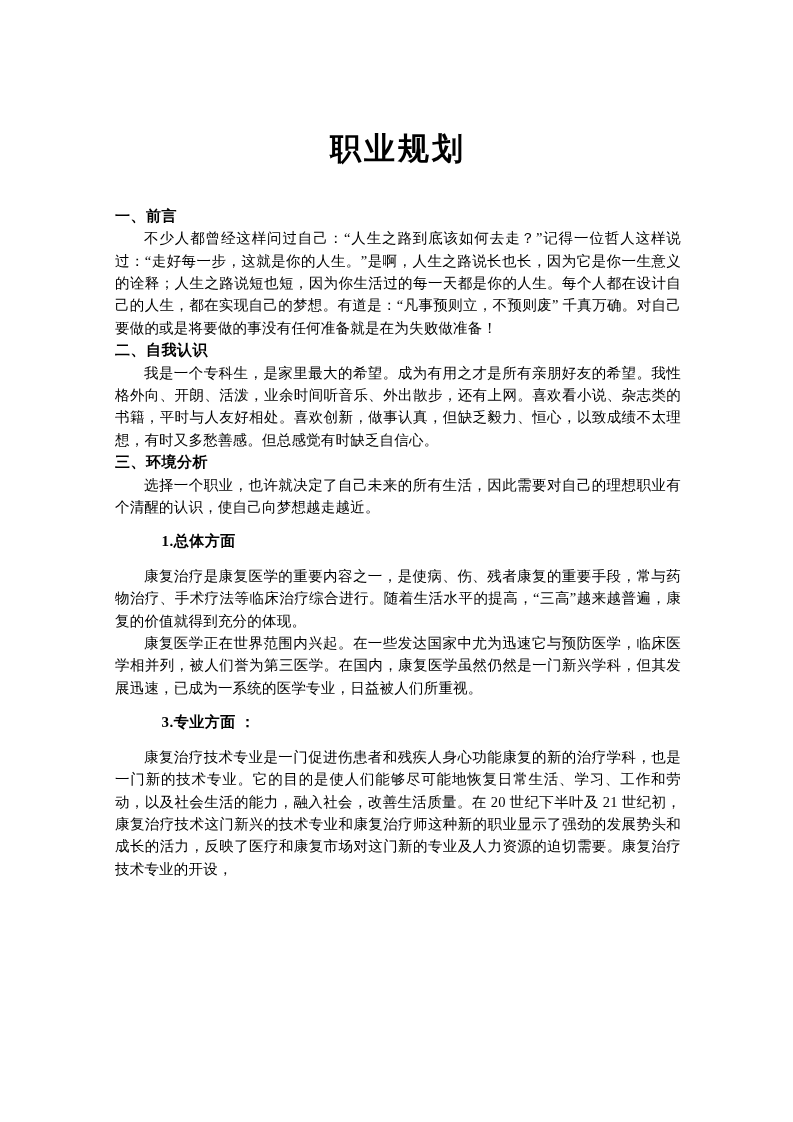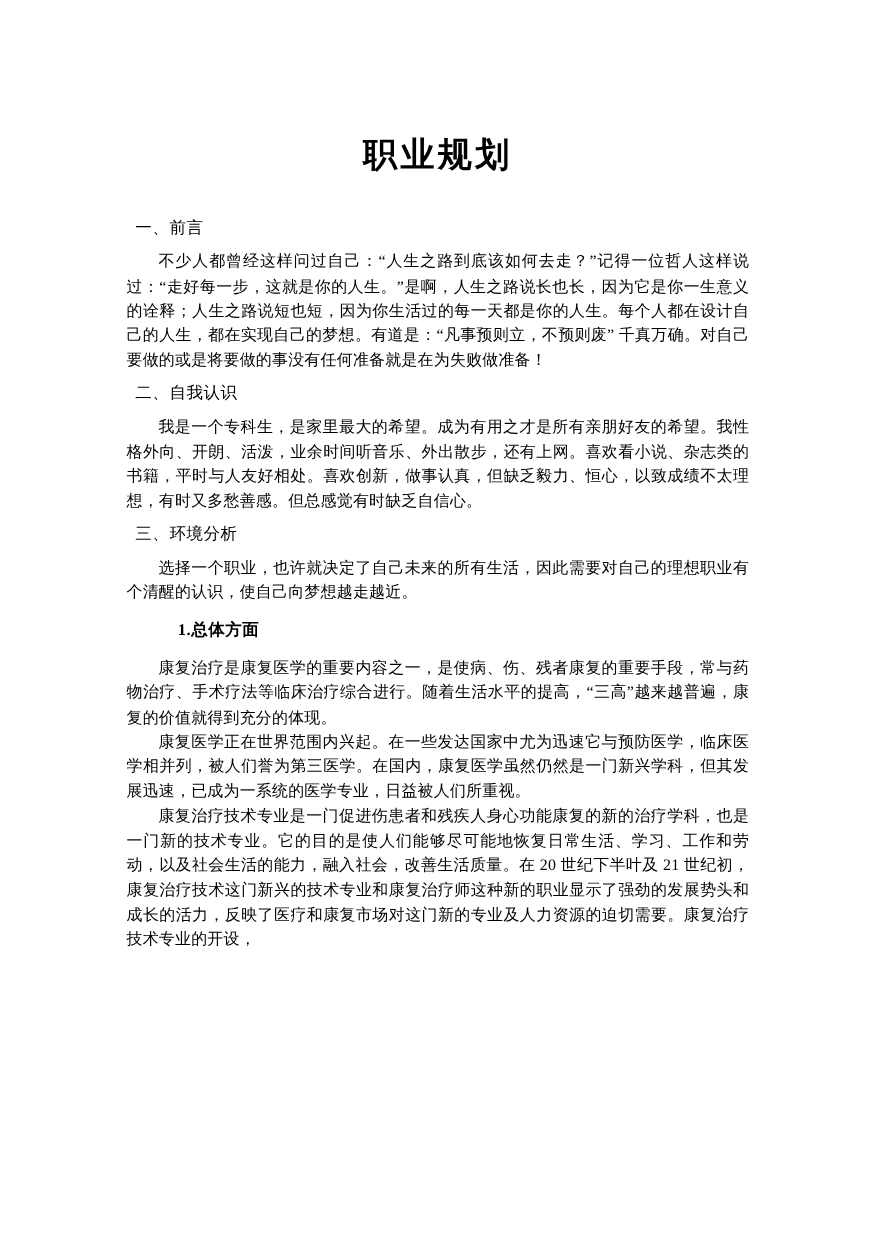--- a/index.html
+++ b/index.html
@@ -14,31 +14,31 @@
     background: #ffffff;
     color: #000000;
     font-family: "Liberation Serif", "DejaVu Serif", serif;
     overflow: hidden;
     box-sizing: border-box;
   }
   .content {
     padding: 118px 112px 0 115px;
   }
   .doc-title {
-    margin: 4px 0 36px 0;
+    margin: 12px 0 36px 0;
     text-align: center;
     font-size: 31px;
     font-weight: bold;
     letter-spacing: 3px;
     line-height: 1.25;
   }
   .sec-heading {
-    margin: 8px;
+    margin: 0;
     font-size: 15px;
-    font-weight: normal;
+    font-weight: bold;
     line-height: 22.4px;
     letter-spacing: 0.5px;
   }
   .para {
     margin: 0;
     font-size: 14.5px;
     line-height: 22.4px;
     text-align: justify;
     text-indent: 2em;
     letter-spacing: 0.2px;
@@ -70,17 +70,18 @@
     <p class="para">我是一个专科生，是家里最大的希望。成为有用之才是所有亲朋好友的希望。我性格外向、开朗、活泼，业余时间听音乐、外出散步，还有上网。喜欢看小说、杂志类的书籍，平时与人友好相处。喜欢创新，做事认真，但缺乏毅力、恒心，以致成绩不太理想，有时又多愁善感。但总感觉有时缺乏自信心。</p>
 
     <h2 class="sec-heading">三、环境分析</h2>
     <p class="para">选择一个职业，也许就决定了自己未来的所有生活，因此需要对自己的理想职业有个清醒的认识，使自己向梦想越走越近。</p>
 
     <h3 class="sub-heading">1.总体方面</h3>
     <p class="para">康复治疗是康复医学的重要内容之一，是使病、伤、残者康复的重要手段，常与药物治疗、手术疗法等临床治疗综合进行。随着生活水平的提高，“三高”越来越普遍，康复的价值就得到充分的体现。</p>
 
     <p class="para">康复医学正在世界范围内兴起。在一些发达国家中尤为迅速它与预防医学，临床医学相并列，被人们誉为第三医学。在国内，康复医学虽然仍然是一门新兴学科，但其发展迅速，已成为一系统的医学专业，日益被人们所重视。</p>
 
+    <h3 class="sub-heading">3.专业方面 ：</h3>
     <p class="para">康复治疗技术专业是一门促进伤患者和残疾人身心功能康复的新的治疗学科，也是一门新的技术专业。它的目的是使人们能够尽可能地恢复日常生活、学习、工作和劳动，以及社会生活的能力，融入社会，改善生活质量。在 20 世纪下半叶及 21 世纪初，康复治疗技术这门新兴的技术专业和康复治疗师这种新的职业显示了强劲的发展势头和成长的活力，反映了医疗和康复市场对这门新的专业及人力资源的迫切需要。康复治疗技术专业的开设，</p>
 
 
   </div>
 </div>
 
 </body></html>

